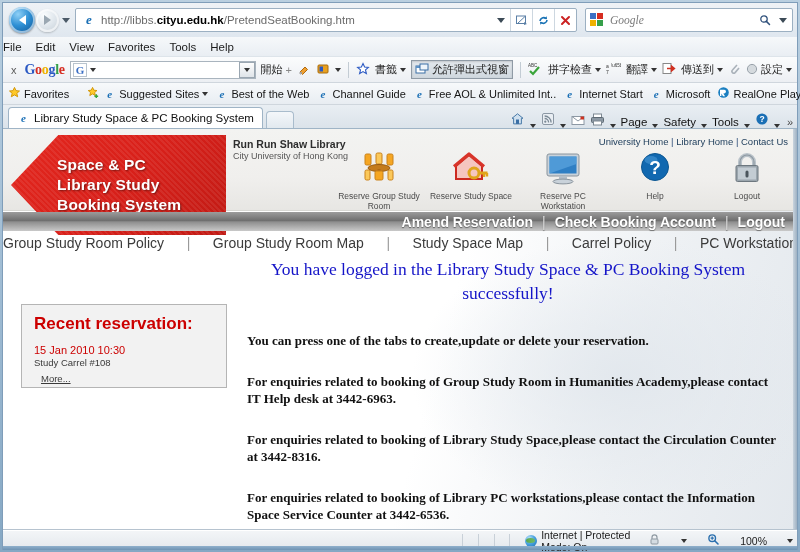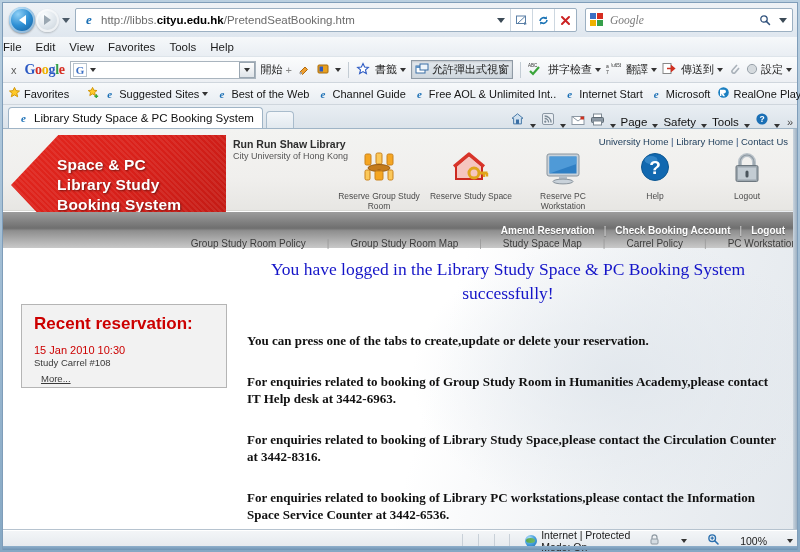--- a/index.html
+++ b/index.html
@@ -168,32 +168,32 @@
   .libname{position:absolute;left:230px;top:9px;}
   .libname .l1{font-size:10.5px;font-weight:bold;color:#2e2e2e;}
   .libname .l2{font-size:9px;color:#555;margin-top:1px;}
   .toplinks{position:absolute;right:9px;top:7px;font-size:9.5px;color:#30507a;white-space:nowrap;}
   .toplinks span{color:#24425f;}
   .icons{position:absolute;left:330px;top:22px;right:4px;display:flex;justify-content:space-between;}
   .iconcell{width:92px;display:flex;flex-direction:column;align-items:center;}
   .iconlbl{font-size:8.5px;color:#4a4a4a;text-align:center;line-height:10px;margin-top:2px;}
   
   .graybar{
-    position:absolute;left:0;top:83px;width:100%;height:36px;
+    position:absolute;left:0;top:83px;width:100%;height:19px;
     background:linear-gradient(to bottom,#9c9c9c 0%,#6f6f6f 45%,#8e8e8e 52%,#c9c9c9 100%);
     display:flex;align-items:center;justify-content:flex-end;gap:9px;
-    padding-right:12px;font-size:10px;font-weight:bold;color:#fff;
+    padding-right:12px;font-size:14px;font-weight:bold;color:#fff;
     text-shadow:0 1px 1px rgba(0,0,0,.45);
   }
   .graybar .sep{color:#e3e3e3;font-weight:normal;}
   
   .policybar{
     position:absolute;left:0;top:104px;width:100%;height:20px;
-    display:flex;align-items:center;justify-content:flex-end;gap:21px;
-    font-size:10px;color:#3b3b3b;
+    display:flex;align-items:center;justify-content:space-between;gap:9px;
+    font-size:14px;color:#3b3b3b;
   }
   .policybar .sep{color:#9a9a9a;}
   
   .headline{
     position:absolute;left:238px;top:128px;right:22px;
     text-align:center;color:#1414c8;
     font-family:"Liberation Serif",serif;font-size:17.5px;line-height:24px;
   }
   
   .bodytext{position:absolute;left:244px;top:203px;right:20px;

